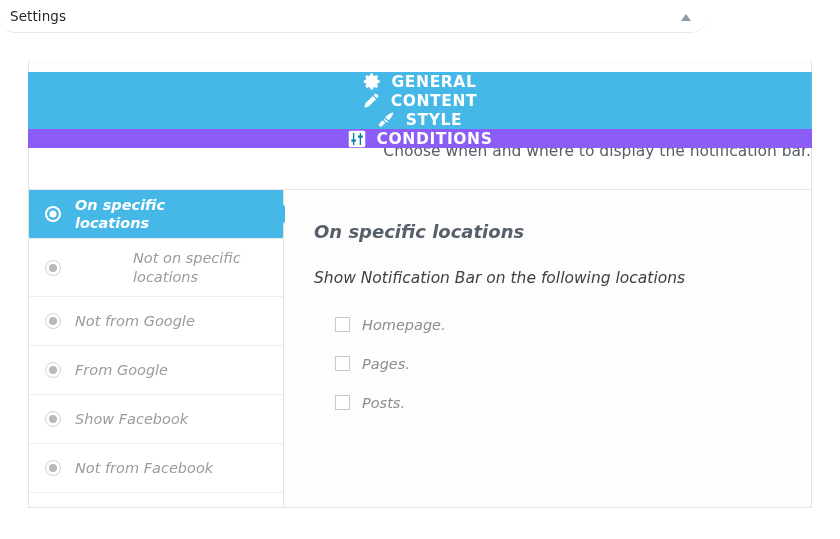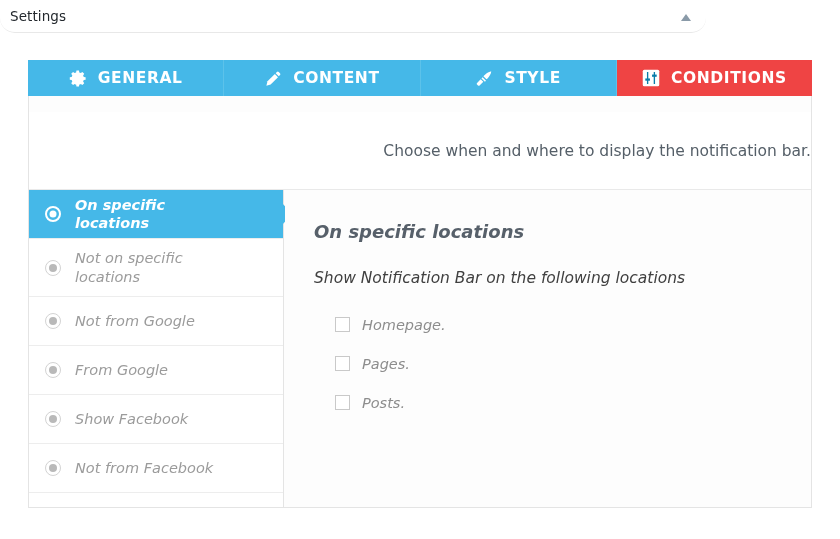--- a/index.html
+++ b/index.html
@@ -54,44 +54,45 @@
     background: #fdfdfd;
     border: 1px solid #e4e4e4;
     border-top: none;
     box-sizing: border-box;
   }
 
   
   .tabs {
     position: absolute;
     left: 28px;
-    top: 60px;
+    top: 72px;
     width: 784px;
     height: 36px;
     display: flex;
     z-index: 4;
+    flex-direction: column;
   }
   .tab {
     flex: 1 1 0;
     background: #45b8e8;
     color: #ffffff;
     display: flex;
     align-items: center;
     justify-content: center;
     font-size: 15.5px;
     font-weight: bold;
     letter-spacing: 0.6px;
     cursor: pointer;
     box-sizing: border-box;
     border-right: 1px solid #5cc2ea;
     position: relative;
   }
   .tab:last-child { border-right: none; }
   .tab.active {
-    background: #ef4444;
+    background: #8b5cf6;
     border-right: none;
   }
   .tab-icon {
     width: 19px;
     height: 19px;
     margin-right: 10px;
     display: inline-flex;
     align-items: center;
     justify-content: center;
     flex: none;
@@ -143,21 +144,21 @@
     position: relative;
     display: flex;
     align-items: center;
     height: 49px;
     padding-left: 16px;
     border-bottom: 1px solid #ededed;
     box-sizing: border-box;
     cursor: pointer;
     background: #ffffff;
   }
-  .opt.tall { height: 58px; }
+  .opt.tall { height: 58px; justify-content: space-between; }
   .opt.active {
     background: #45b8e8;
   }
   .opt .radio {
     width: 16px;
     height: 16px;
     border-radius: 50%;
     background: #ffffff;
     border: 1px solid #d3d3d3;
     box-sizing: border-box;

